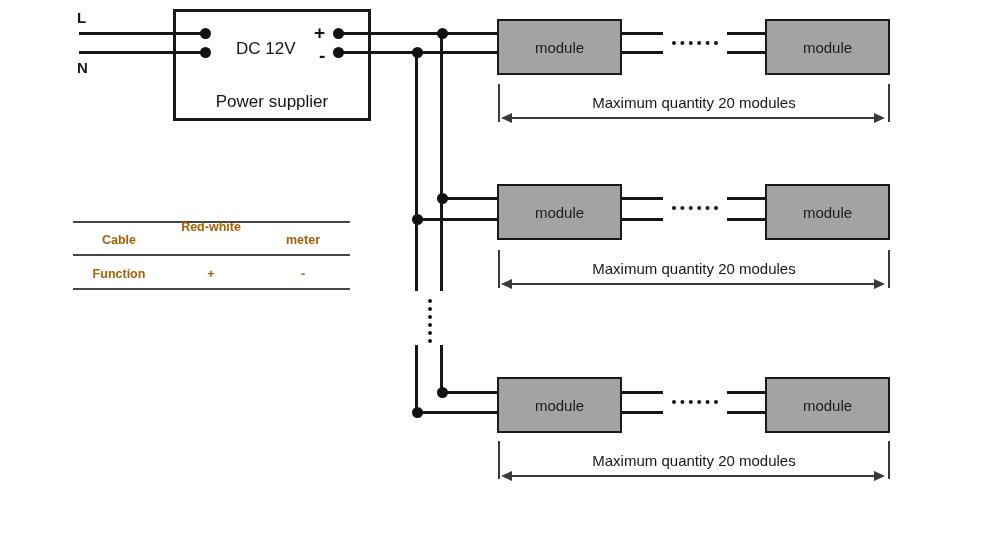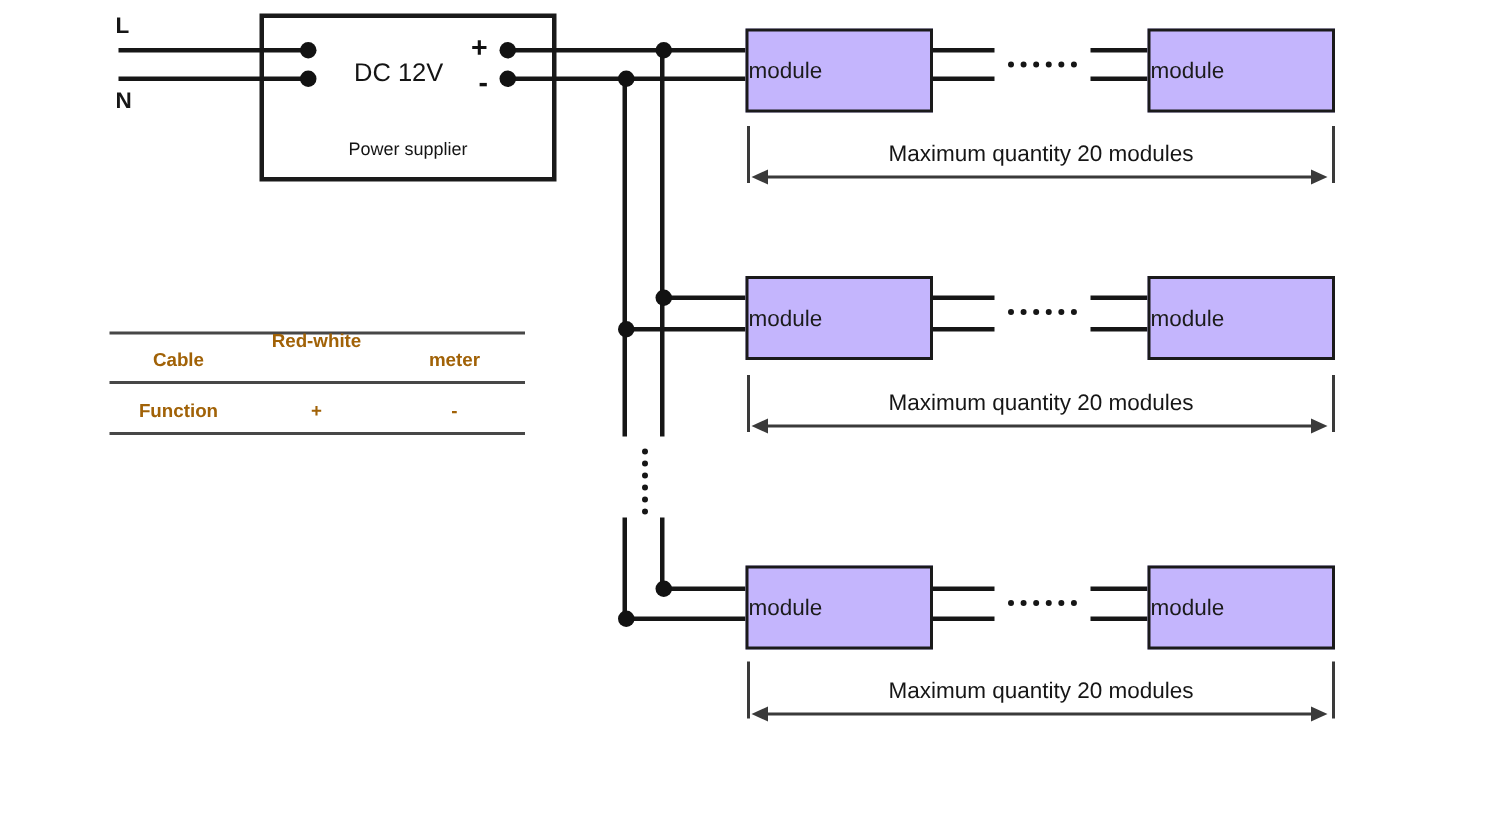--- a/index.html
+++ b/index.html
@@ -3,22 +3,22 @@
 <meta charset="utf-8">
 <style>
   html,body{margin:0;padding:0;background:#ffffff;}
   .canvas{
     position:relative;width:1000px;height:549px;background:#ffffff;overflow:hidden;
     font-family:"Liberation Sans","DejaVu Sans",sans-serif;color:#161616;
   }
   .wire{position:absolute;background:#161616;}
   .dot{position:absolute;width:11px;height:11px;border-radius:50%;background:#121212;}
   .pbox{position:absolute;border:3px solid #1a1a1a;background:#ffffff;box-sizing:border-box;}
-  .mbox{position:absolute;border:2px solid #1a1a1a;background:#c4b5fd;box-sizing:border-box;
-        display:flex;align-items:center;font-size:15px;color:#1c1c1c;}
+  .mbox{position:absolute;border:2px solid #1a1a1a;background:#a3a3a3;box-sizing:border-box;
+        display:flex;align-items:center;justify-content:center;font-size:15px;color:#1c1c1c;}
   .lbl{position:absolute;white-space:nowrap;}
   .bold{font-weight:bold;}
   .term{font-size:19px;font-weight:bold;color:#111;line-height:1;}
   .hdot{position:absolute;height:0;border-top:4px dotted #161616;}
   .vdot{position:absolute;width:0;border-left:4px dotted #161616;}
   .tick{position:absolute;width:2px;background:#3a3a3a;}
   .dimline{position:absolute;height:2px;background:#3a3a3a;}
   .dimtext{position:absolute;width:388px;text-align:center;font-size:15px;color:#161616;}
   .tri{position:absolute;width:0;height:0;border-top:5px solid transparent;border-bottom:5px solid transparent;}
   .tri-l{border-right:11px solid #3a3a3a;}
@@ -38,21 +38,21 @@
   <div class="pbox" style="left:173px;top:9px;width:198px;height:112px;"></div>
 
   <div class="wire" style="left:79px;top:32px;width:126px;height:3px;"></div>
   <div class="wire" style="left:79px;top:51px;width:126px;height:3px;"></div>
   <div class="dot" style="left:200px;top:28px;"></div>
   <div class="dot" style="left:200px;top:47px;"></div>
 
   <span class="lbl" style="left:236px;top:39px;font-size:17px;color:#141414;">DC 12V</span>
   <span class="lbl term" style="left:314px;top:23px;">+</span>
   <span class="lbl term" style="left:319px;top:46px;">-</span>
-  <span class="lbl" style="left:173px;top:92px;width:198px;text-align:center;font-size:12px;color:#141414;">Power supplier</span>
+  <span class="lbl" style="left:173px;top:92px;width:198px;text-align:center;font-size:17px;color:#141414;">Power supplier</span>
 
   <div class="wire" style="left:338px;top:32px;width:159px;height:3px;"></div>
   <div class="wire" style="left:338px;top:51px;width:159px;height:3px;"></div>
   <div class="dot" style="left:333px;top:28px;"></div>
   <div class="dot" style="left:333px;top:47px;"></div>
 
   <div class="wire" style="left:440px;top:32px;width:3px;height:259px;"></div>
   <div class="wire" style="left:415px;top:51px;width:3px;height:240px;"></div>
   <div class="vdot" style="left:428px;top:299px;height:44px;"></div>
   <div class="wire" style="left:440px;top:345px;width:3px;height:49px;"></div>

